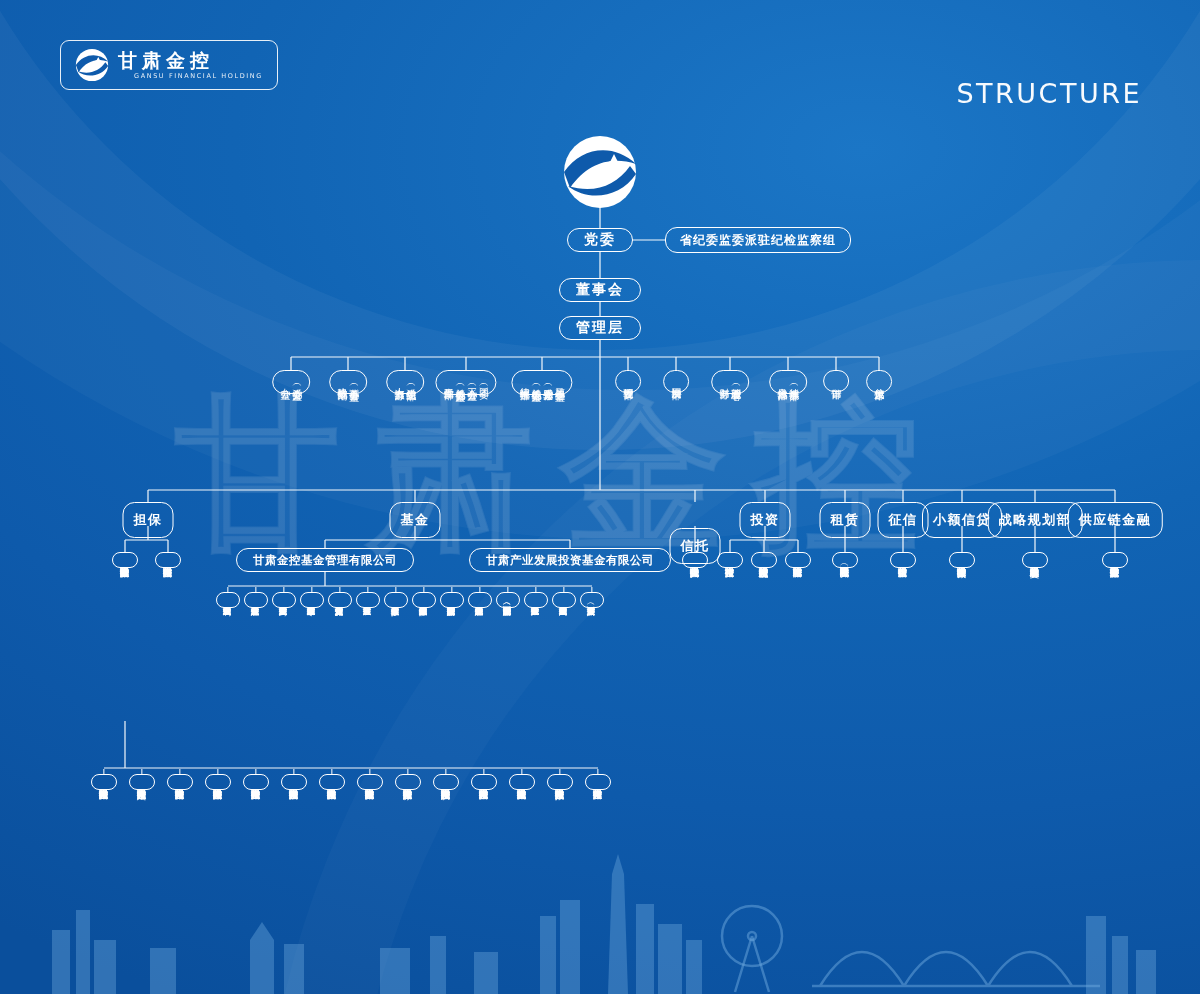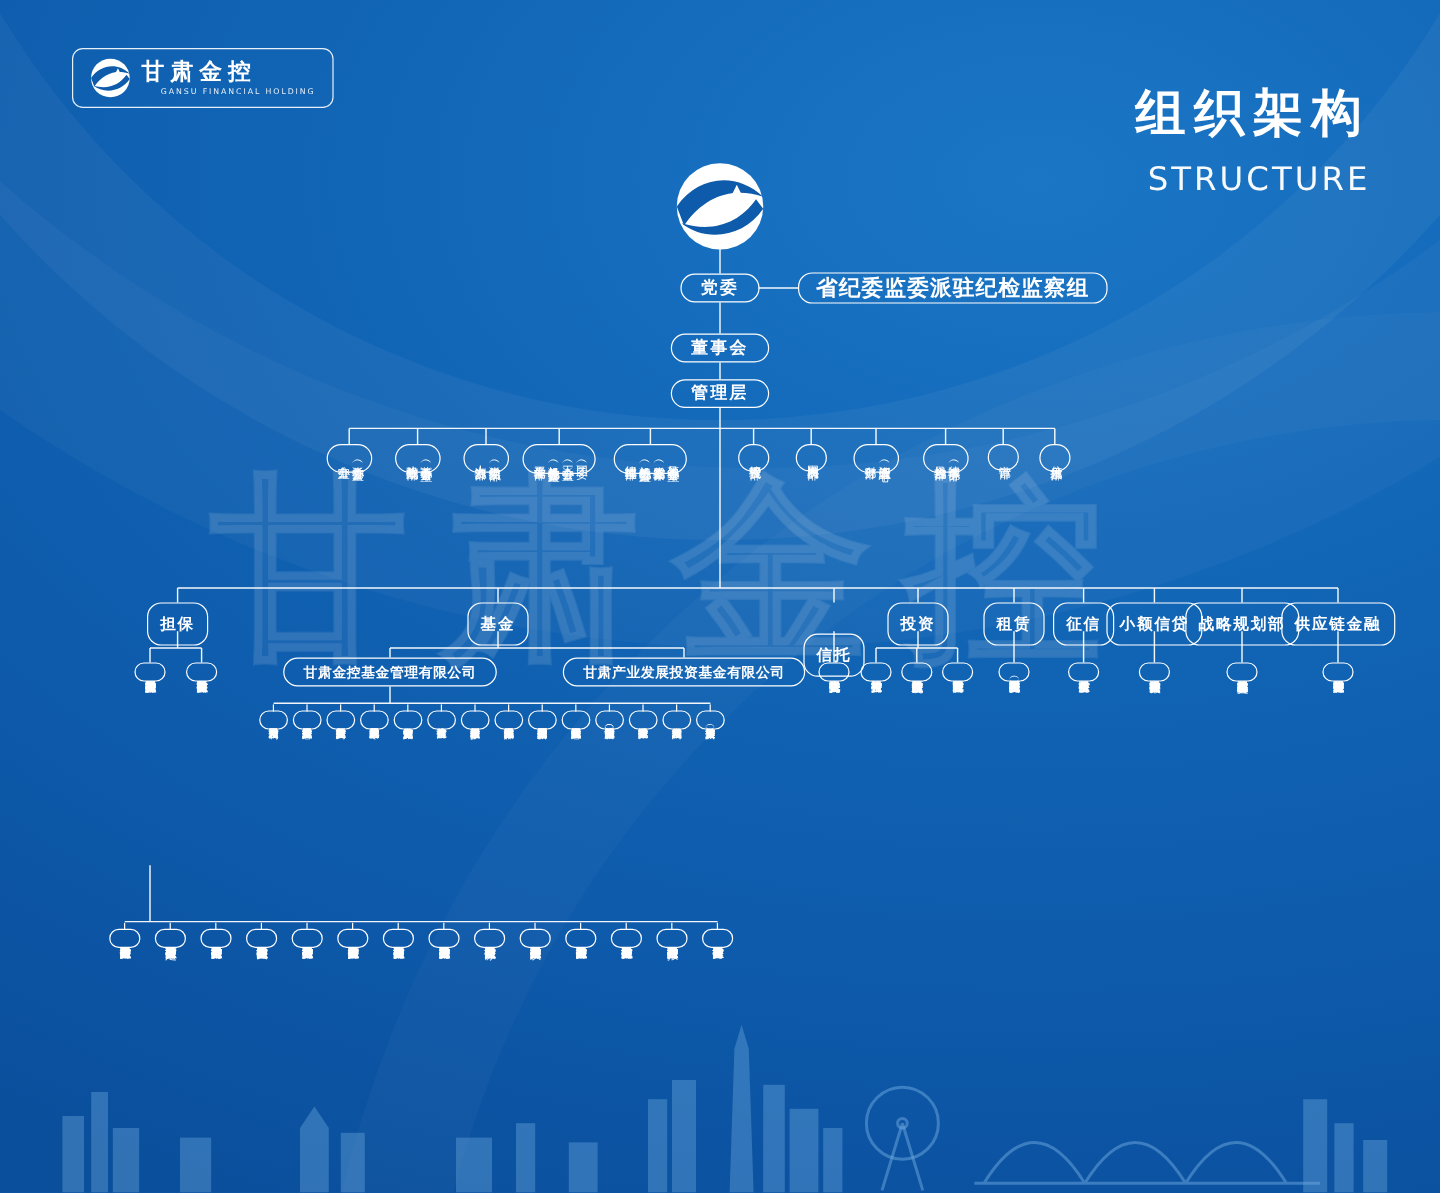--- a/index.html
+++ b/index.html
@@ -28,21 +28,21 @@
   .brand-cn { font-size:19px; font-weight:bold; letter-spacing:5px; line-height:1.1; }
   .brand-en { font-size:6.5px; letter-spacing:1.6px; opacity:0.9; margin-top:2px;padding-left:16px; }
   .pagetitle { position:absolute; right:58px; top:66px; z-index:3; text-align:right; }
   .pagetitle .cn { font-size:42px; font-weight:bold; letter-spacing:7px; }
   .pagetitle .en { font-size:27px; font-weight:normal; letter-spacing:2.5px; line-height:1.35; margin-top:10px; opacity:0.97; }
 
   
   .node { position:absolute; z-index:3; border:1.5px solid #fff; color:#fff; background:transparent;font-weight:bold; }
   .hnode { height:24px; border-radius:12px; display:flex; align-items:center; justify-content:center;
            font-size:14px; letter-spacing:2px; padding:0 16px; transform:translateX(-50%); white-space:nowrap; }
-  .wide  { height:26px; font-size:18px; letter-spacing:1px; transform:none; padding:0 14px; }
+  .wide  { height:26px; font-size:12px; letter-spacing:1px; transform:none; padding:0 14px; }
   .seg   { height:36px; font-size:13px; letter-spacing:1.5px; padding:0 10px; }
   .hbox  { height:24px; font-size:11.5px; letter-spacing:0.5px; padding:0 16px; }
 
   .dept { position:absolute; top:370px; z-index:3; transform:translateX(-50%);
           border:1.5px solid #fff; border-radius:15px; padding:9px 6px;
           writing-mode:vertical-lr; text-orientation:upright;
           font-size:10px; line-height:1.18; letter-spacing:0.5px; }
   .dept > span { display:block; }
 
   .vpill { border:1.5px solid #fff; border-radius:13px; width:26px;
@@ -118,21 +118,20 @@
       <path d="M74,40 C58,64 26,68 6,52 C32,60 54,52 68,32 Z" fill="#0e5aab"></path>
       <path d="M52 20 l3.5 7 7 3.5 -7 3.5 -3.5 7 -3.5 -7 -7 -3.5 7 -3.5 z" fill="#ffffff"></path>
     </svg>
     <div>
       <div class="brand-cn">甘肃金控</div>
       <div class="brand-en">GANSU FINANCIAL HOLDING</div>
     </div>
   </div>
 
   <div class="pagetitle">
-    <div class="cn">组织架构</div>
     <div class="en">
       <div>STRUCTURE</div>
     </div>
   </div>
 
   <svg style="position:absolute;left:562px;top:134px;z-index:3" width="76" height="76" viewBox="0 0 76 76">
     <circle cx="38" cy="38" r="36" fill="#ffffff"></circle>
     <path d="M2,38 C20,12 52,9 74,30 C50,22 26,28 8,54 Z" fill="#0e5aab"></path>
     <path d="M74,40 C58,64 26,68 6,52 C32,60 54,52 68,32 Z" fill="#0e5aab"></path>
     <path d="M52 20 l3.5 7 7 3.5 -7 3.5 -3.5 7 -3.5 -7 -7 -3.5 7 -3.5 z" fill="#ffffff"></path>

